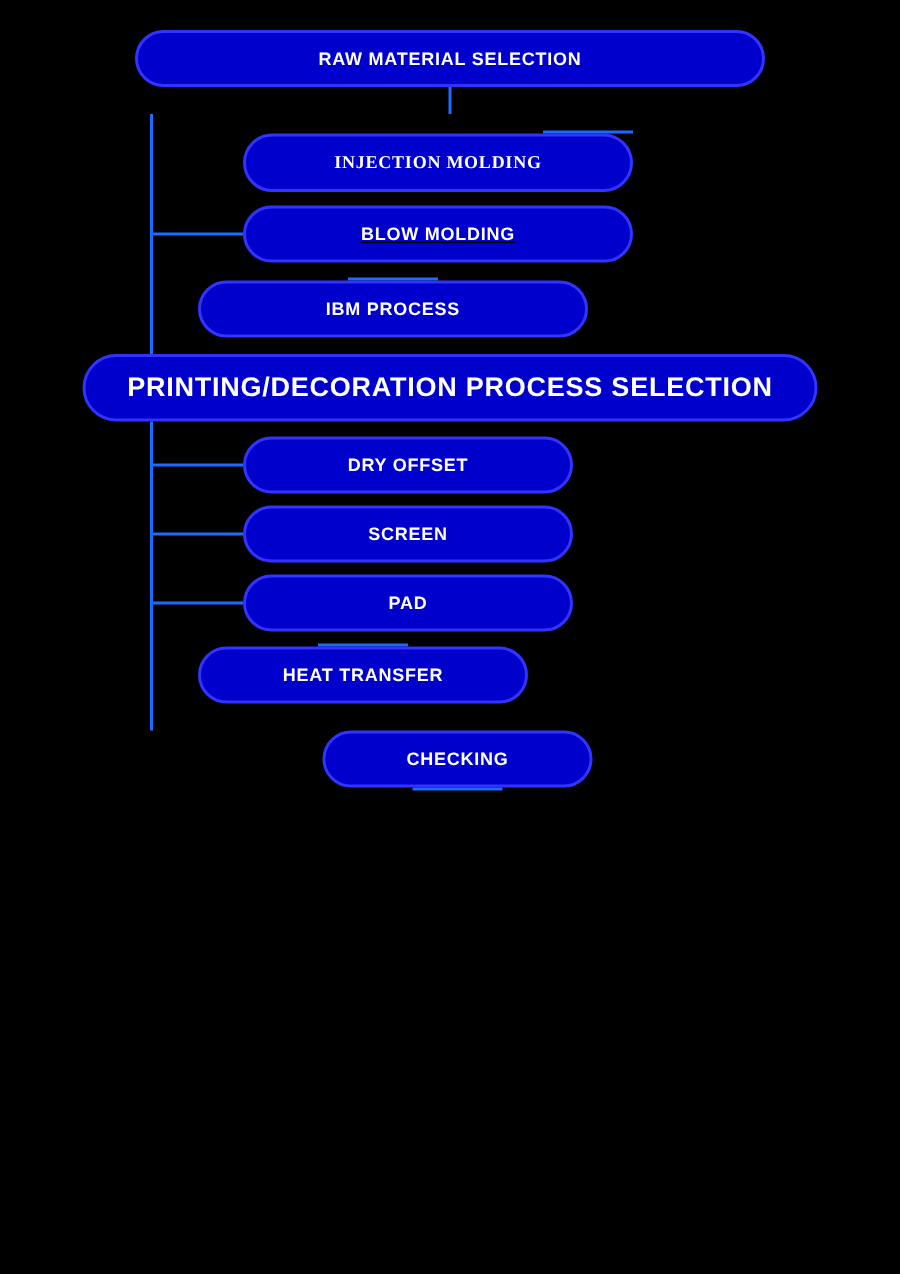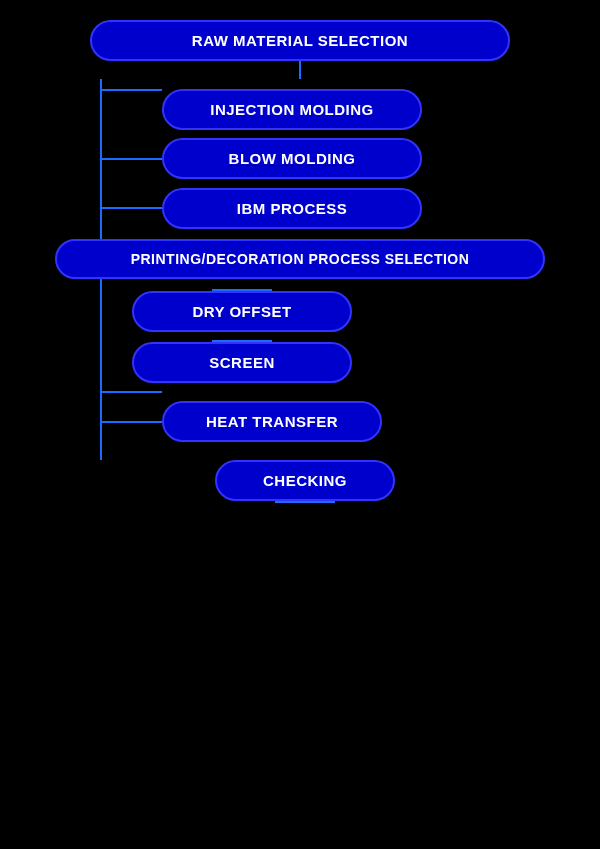--- a/index.html
+++ b/index.html
@@ -20,21 +20,21 @@
       align-items: center;
       width: 100%;
       gap: 0;
     }
     .node {
       background: #0000cc;
       color: #fff;
       border-radius: 30px;
       padding: 10px 28px;
       text-align: center;
-      font-size: 15px;
+      font-size: 12px;
       font-weight: 900;
       letter-spacing: 0.5px;
       white-space: nowrap;
       text-transform: uppercase;
       border: 2px solid #3333ff;
       position: relative;
     }
     .node-wide {
       min-width: 420px;
     }
@@ -62,74 +62,77 @@
 
   <div class="vline" style="height:18px;"></div>
 
 
   <div style="display:flex; flex-direction:row; width:100%; padding-left:60px; min-height:160px;">
 
     <div style="width:2px; background:#1a6bff; margin-left:30px; flex-shrink:0;"></div>
 
     <div style="display:flex; flex-direction:column; justify-content:space-around; gap:0; padding-top:10px; padding-bottom:10px;">
 
-      <div style="display:flex; flex-direction:row; align-items:flex-start; margin-bottom:8px;">
+      <div style="display:flex; flex-direction:column; align-items:flex-end; margin-bottom:8px;font-family:Liberation Serif, serif;">
         <div style="width:60px; height:2px; background:#1a6bff; flex-shrink:0;"></div>
         <div class="node node-medium">
           <span>INJECTION MOLDING</span>
         </div>
       </div>
 
       <div style="display:flex; flex-direction:row; align-items:center; margin-bottom:8px;text-decoration:underline;">
         <div style="width:60px; height:2px; background:#1a6bff; flex-shrink:0;"></div>
         <div class="node node-medium">
           <span>BLOW MOLDING</span>
         </div>
       </div>
 
-      <div style="display:flex; align-items:center;">
+      <div style="display:flex; flex-direction:column; align-items:center;">
         <div style="width:60px; height:2px; background:#1a6bff; flex-shrink:0;"></div>
         <div class="node node-medium">
           <span>IBM PROCESS</span>
         </div>
       </div>
     </div>
   </div>
 
-  <div class="node" style="min-width:490px; font-size:14px;">
+  <div class="node" style="min-width:490px; font-size:18px;">
     <span>PRINTING/DECORATION PROCESS SELECTION</span>
   </div>
 
   <div style="display:flex; flex-direction:column; width:100%; position:relative;">
 
     <div style="display:flex; flex-direction:row; width:100%; padding-left:60px;">
 
       <div style="width:2px; background:#1a6bff; margin-left:30px; flex-shrink:0;"></div>
 
       <div style="display:flex; flex-direction:column; gap:0; padding-top:10px; padding-bottom:10px;">
 
-        <div style="display:flex; flex-direction:column; align-items:center; margin-bottom:8px;">
+        <div style="display:flex; flex-direction:row; align-items:center; margin-bottom:8px;">
           <div style="width:60px; height:2px; background:#1a6bff; flex-shrink:0;"></div>
           <div class="node node-small">
             <span>DRY OFFSET</span>
           </div>
         </div>
 
-        <div style="display:flex; flex-direction:column; align-items:center; margin-bottom:8px;">
+        <div style="display:flex; flex-direction:row; align-items:center; margin-bottom:8px;">
           <div style="width:60px; height:2px; background:#1a6bff; flex-shrink:0;"></div>
           <div class="node node-small">
             <span>SCREEN</span>
           </div>
         </div>
 
         <div style="display:flex; flex-direction:row; align-items:center; margin-bottom:8px;">
           <div style="width:60px; height:2px; background:#1a6bff; flex-shrink:0;"></div>
+          <div class="node node-small">
+            <span>PAD</span>
+          </div>
         </div>
 
-        <div style="display:flex; flex-direction:row; align-items:center; margin-bottom:8px;">
+        <div style="display:flex; flex-direction:column; align-items:center; margin-bottom:8px;">
           <div style="width:60px; height:2px; background:#1a6bff; flex-shrink:0;"></div>
           <div class="node node-small">
             <span>HEAT TRANSFER</span>
           </div>
         </div>
       </div>
     </div>
 
     <div style="display:flex; flex-direction:column; align-items:center; padding-left:10px; padding-bottom:10px;">
       <div class="node node-medium" style="min-width:180px;">

